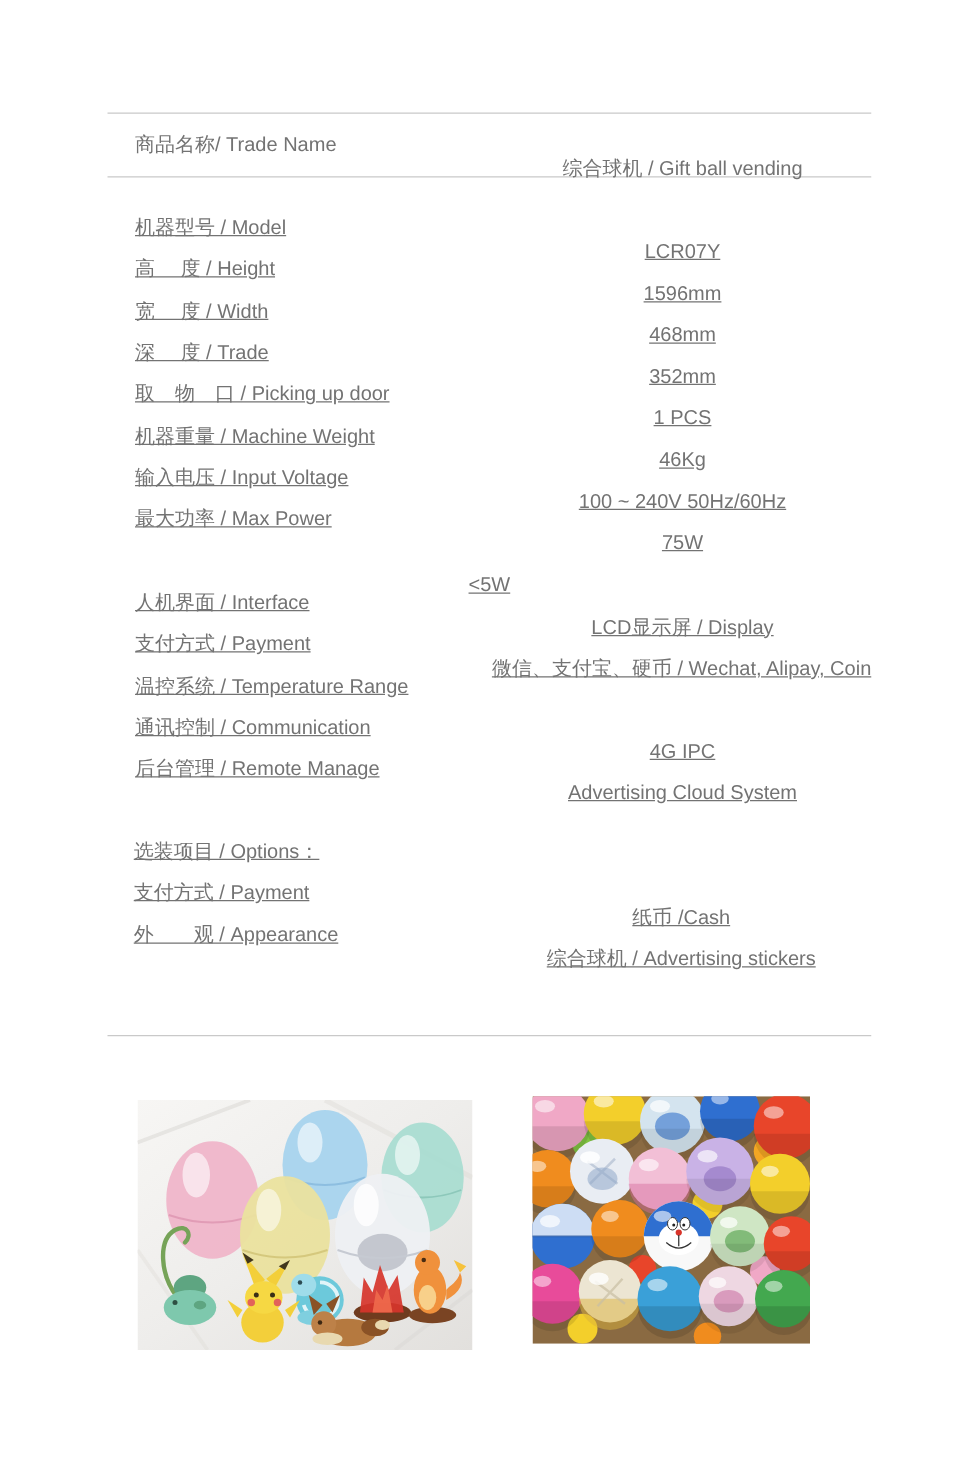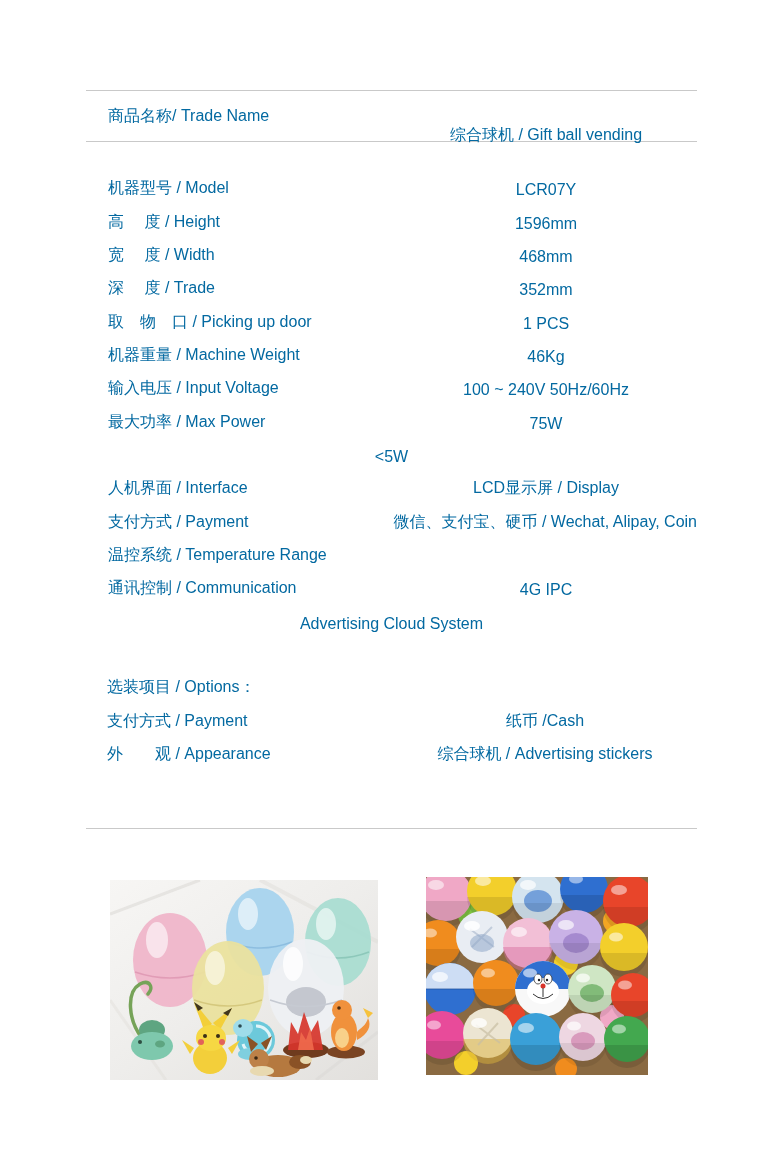--- a/index.html
+++ b/index.html
@@ -6,21 +6,21 @@
     margin: 0; padding: 0;
     width: 783px; height: 1174px;
     background: #ffffff;
     font-family: "Liberation Sans", "DejaVu Sans", sans-serif;
   }
   .sheet {
     position: relative;
     width: 783px; height: 1174px;
     background: #ffffff;
     overflow: hidden;
-    color: #0369a1;
+    color: #737373;
     font-size: 16px;
   }
   .header-row {
     position: absolute;
     left: 86px; top: 90px;
     width: 611px; height: 52px;
     box-sizing: border-box;
     border-top: 1px solid #c9c9c9;
     border-bottom: 1px solid #c9c9c9;
     display: flex;
@@ -31,22 +31,23 @@
     left: 86px; top: 166px;
     width: 611px;
   }
   .options {
     position: absolute;
     left: 85px; top: 665px;
     width: 611px;
   }
   .row {
     display: flex;
-    align-items: flex-end;
+    align-items: center;
     height: 33.34px;
+    text-decoration: underline;
   }
   .cell-label {
     width: 309px;
     box-sizing: border-box;
     padding-left: 22px;
     white-space: pre;
     overflow: visible;
   }
   .cell-value {
     flex: 1;
@@ -126,20 +127,21 @@
       <div class="cell-value">微信、支付宝、硬币 / Wechat, Alipay, Coin</div>
     </div>
     <div class="row">
       <div class="cell-label">温控系统 / Temperature Range</div>
     </div>
     <div class="row">
       <div class="cell-label">通讯控制 / Communication</div>
       <div class="cell-value">4G IPC</div>
     </div>
     <div class="row">
+      <div class="cell-label">后台管理 / Remote Manage</div>
       <div class="cell-value">Advertising Cloud System</div>
     </div>
   </div>
 
   <div class="options">
     <div class="row">
       <div class="options-heading">选装项目 / Options：</div>
     </div>
     <div class="row">
       <div class="cell-label">支付方式 / Payment</div>

